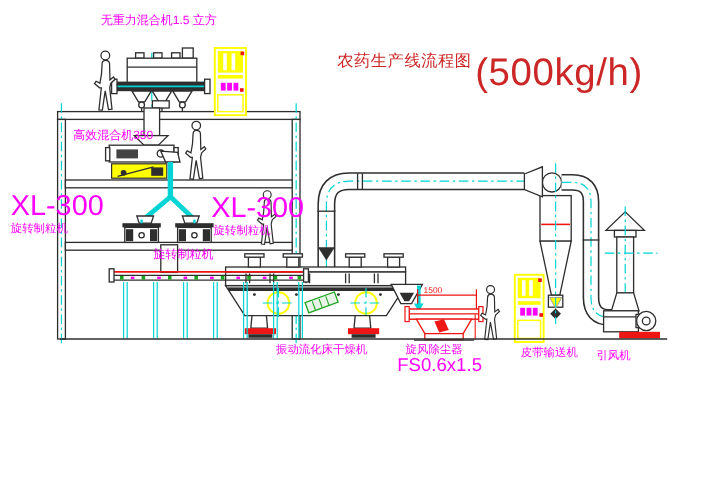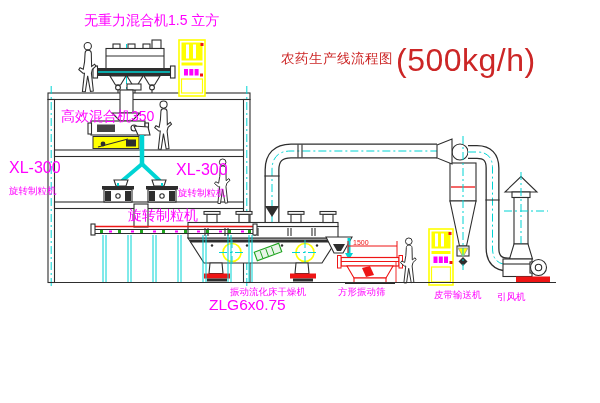--- a/index.html
+++ b/index.html
@@ -26,26 +26,26 @@
   .rd{stroke:var(--dimension-red);fill:none}
   .rdf{fill:var(--dimension-red);stroke:none}
   .yw{fill:var(--cabinet-yellow);stroke:none}
   .ywl{fill:#fff;stroke:var(--cabinet-yellow);stroke-width:1.6}
   .ywb{fill:none;stroke:var(--cabinet-yellow);stroke-width:1.2}
   .mg{fill:var(--label-magenta);stroke:none}
   .gn{fill:#e8f4e8;stroke:var(--motor-green);stroke-width:1.1}
   
   .lbl{position:absolute;color:var(--label-magenta);white-space:nowrap;line-height:1;z-index:5}
   .lbl.red{color:var(--dimension-red)}
-  .fs10{font-size:14px}
+  .fs10{font-size:10px}
   .fs95{font-size:9.5px}
-  .fs20{font-size:16px}
+  .fs20{font-size:24px}
   .fs15{font-size:15.5px}
   .fs7{font-size:7px}
-  .title-row{position:absolute;left:281px;top:42px;display:flex;align-items:center;gap:3px;
+  .title-row{position:absolute;left:281px;top:42px;display:flex;align-items:flex-start;gap:3px;
              color:var(--title-red);z-index:5}
   .title-cn{font-size:13.5px;letter-spacing:.5px;padding-bottom:3px}
   .title-cap{font-size:32px;letter-spacing:.5px}
 </style>
 </head>
 <body>
 
 <div id="stage">
 
 <svg width="600" height="403" viewBox="0 0 600 403">
@@ -344,21 +344,21 @@
 
   <span class="lbl fs20" style="left:9px;top:160px">XL-300</span>
   <span class="lbl fs95" style="left:9px;top:186px">旋转制粒机</span>
 
   <span class="lbl fs20" style="left:176px;top:162px">XL-300</span>
   <span class="lbl fs95" style="left:178px;top:188px">旋转制粒机</span>
 
   <span class="lbl fs10" style="left:128px;top:208px">旋转制粒机</span>
 
   <span class="lbl fs95" style="left:230px;top:287px">振动流化床干燥机</span>
-  <span class="lbl fs15" style="left:209px;top:297px">ZLG6x0.75</span>
-
-  <span class="lbl fs95" style="left:338px;top:287px">方形振动筛</span>
+
+  <span class="lbl fs95" style="left:338px;top:287px">旋风除尘器</span>
+  <span class="lbl fs15" style="left:331px;top:297px">FS0.6x1.5</span>
 
   <span class="lbl fs95" style="left:434px;top:290px">皮带输送机</span>
   <span class="lbl fs95" style="left:497px;top:292px">引风机</span>
 
   <span class="lbl red fs7" style="left:353px;top:239px">1500</span>
 </div>
 
 </body></html>

